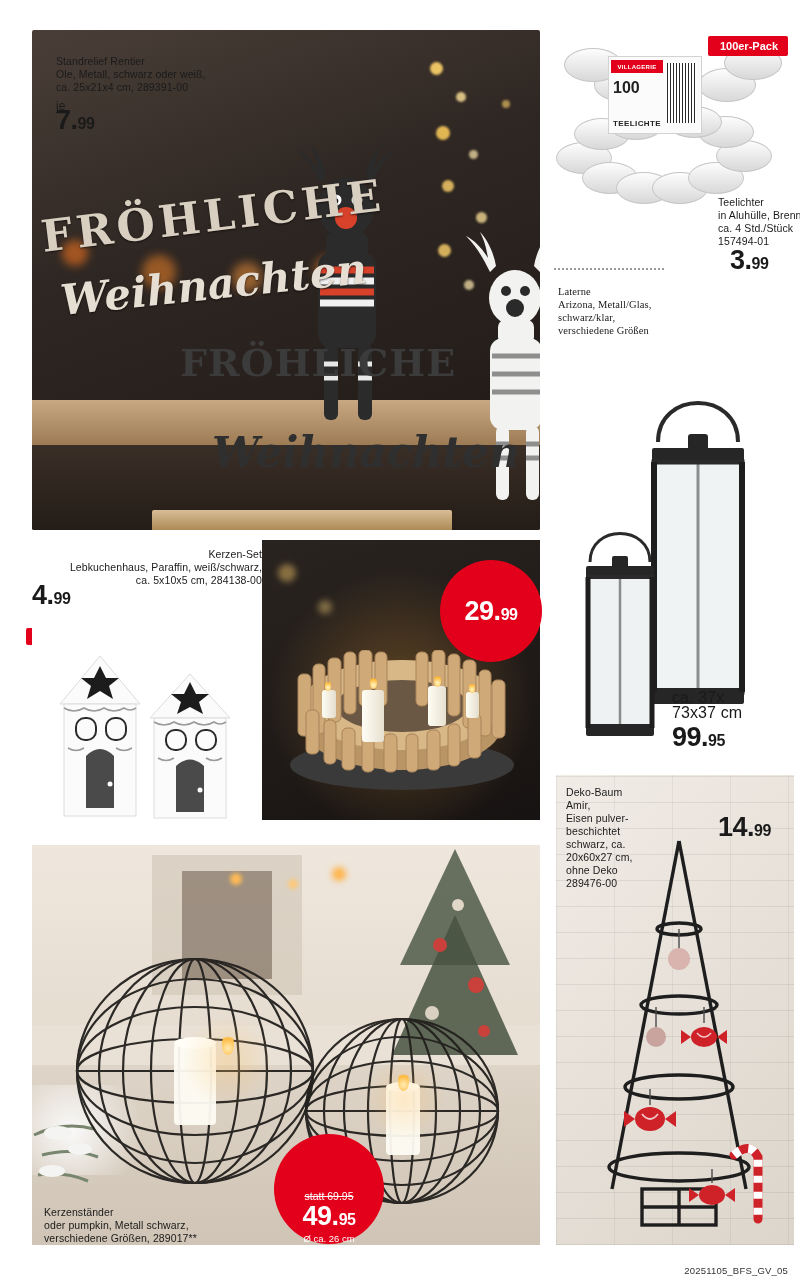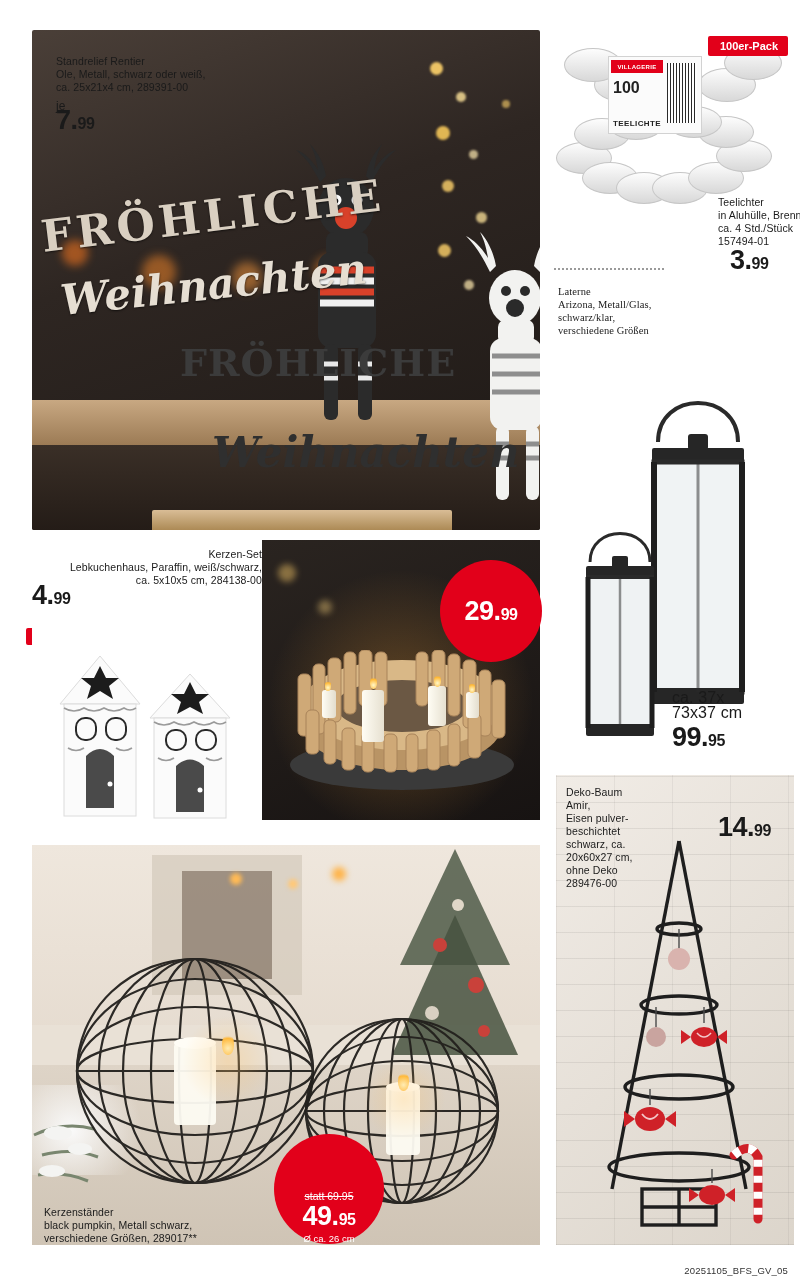--- a/index.html
+++ b/index.html
@@ -568,21 +568,21 @@
   <div class="circle-badge" style="left:274px;top:1134px;width:110px;height:110px;justify-content:flex-end;">
     <div class="strike" style="margin-bottom:1px;">statt 69.95</div>
     <div class="price" style="line-height:1;">
       <span class="big">49</span><span class="dot">.</span><span class="cents">95</span>
     </div>
     <div style="font-size:9.5px;margin-top:3px;">Ø ca. 26 cm</div>
   </div>
 
   <div class="abs txt" style="left:44px;top:1206px;width:260px;">
     <div>Kerzenständer</div>
-    <div>black pumpkin, Metall schwarz,</div>
+    <div>oder pumpkin, Metall schwarz,</div>
     <div>verschiedene Größen, 289017**</div>
   </div>
 
   <div class="photo" id="baum-photo">
     <div class="brick-wall"></div>
 
     <svg style="position:absolute;left:28px;top:62px;" width="190" height="400" viewBox="0 0 190 400">
       <g stroke="#1e1e1e" stroke-width="3.4" fill="none">
         <path d="M95 4 L28 352"></path>
         <path d="M95 4 L162 352"></path>

